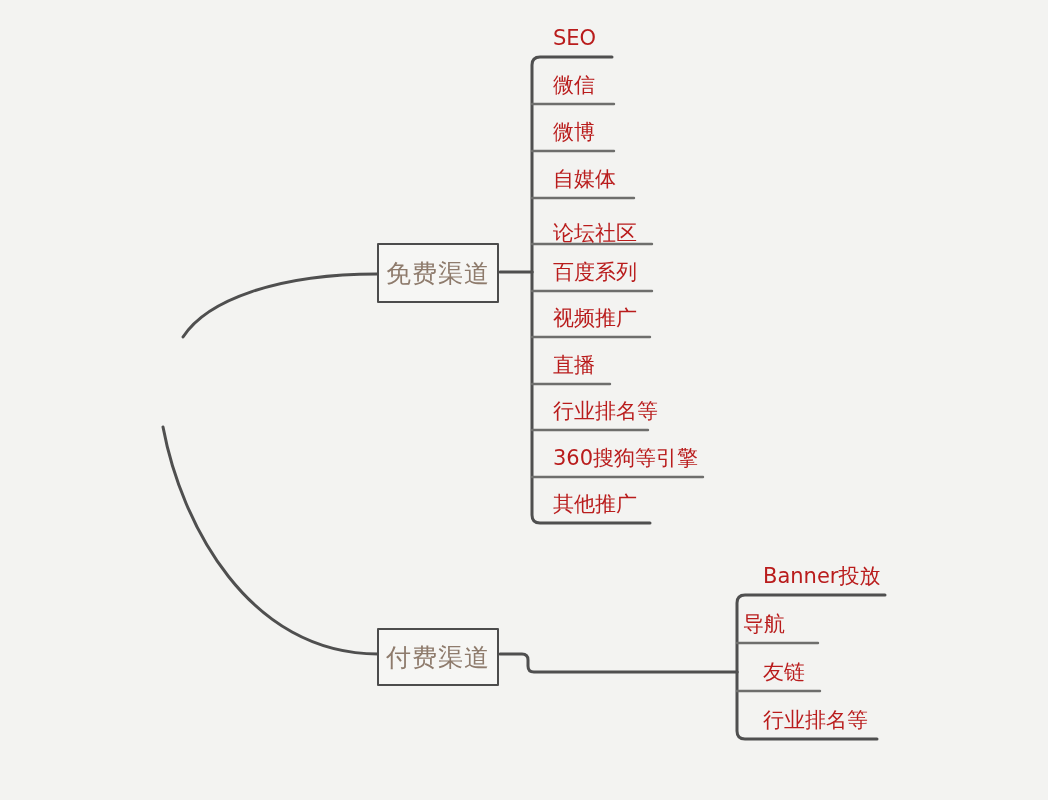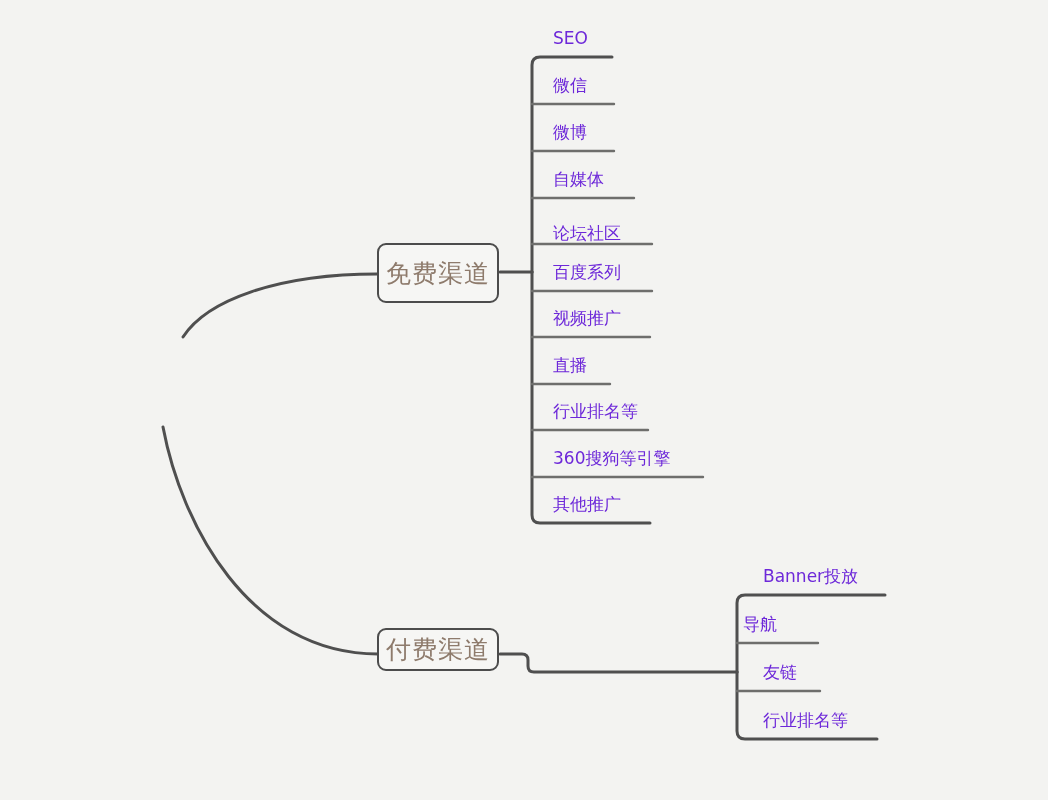--- a/index.html
+++ b/index.html
@@ -52,35 +52,35 @@
     justify-content: center;
     box-shadow: 0 1px 2px rgba(0,0,0,0.12);
     cursor: pointer;
   }
   .branch-topic {
     position: absolute;
     box-sizing: border-box;
     width: 122px;
     background: #f6f6f4;
     border: 2.5px solid #4c4c4c;
-    border-radius: 9px;
+    border-radius: 1px;
     color: #8e7b6c;
     font-size: 25px;
     letter-spacing: 1px;
     display: flex;
     align-items: center;
     justify-content: center;
     cursor: pointer;
   }
   #branch-free { left: 377px; top: 243px; height: 60px; }
-  #branch-paid { left: 377px; top: 628px; height: 43px; }
+  #branch-paid { left: 377px; top: 628px; height: 58px; }
   .child-topic {
     position: absolute;
-    color: #6d28d9;
-    font-size: 17px;
+    color: #b91c1c;
+    font-size: 21px;
     line-height: 28px;
     white-space: nowrap;
     cursor: pointer;
   }
 </style>
 </head>
 <body>
 
 <div id="mindmap">
 

